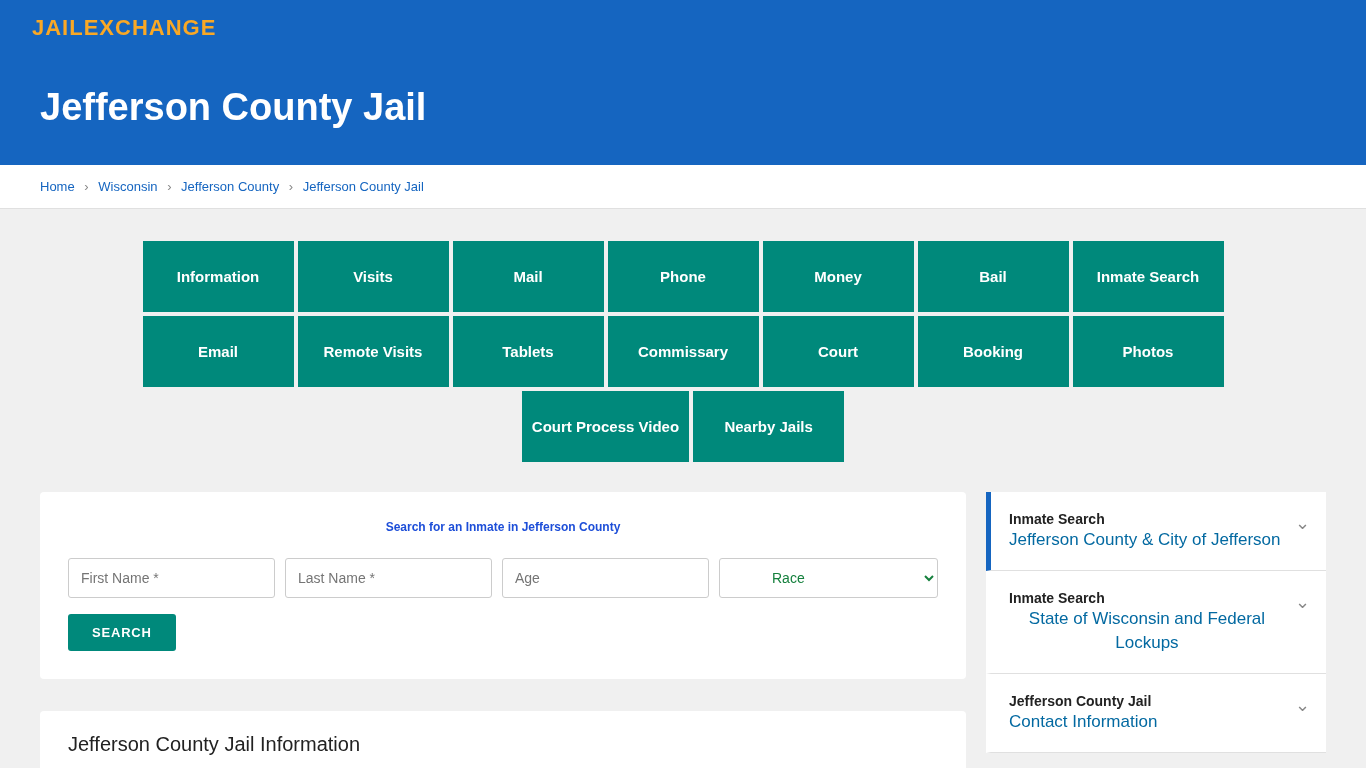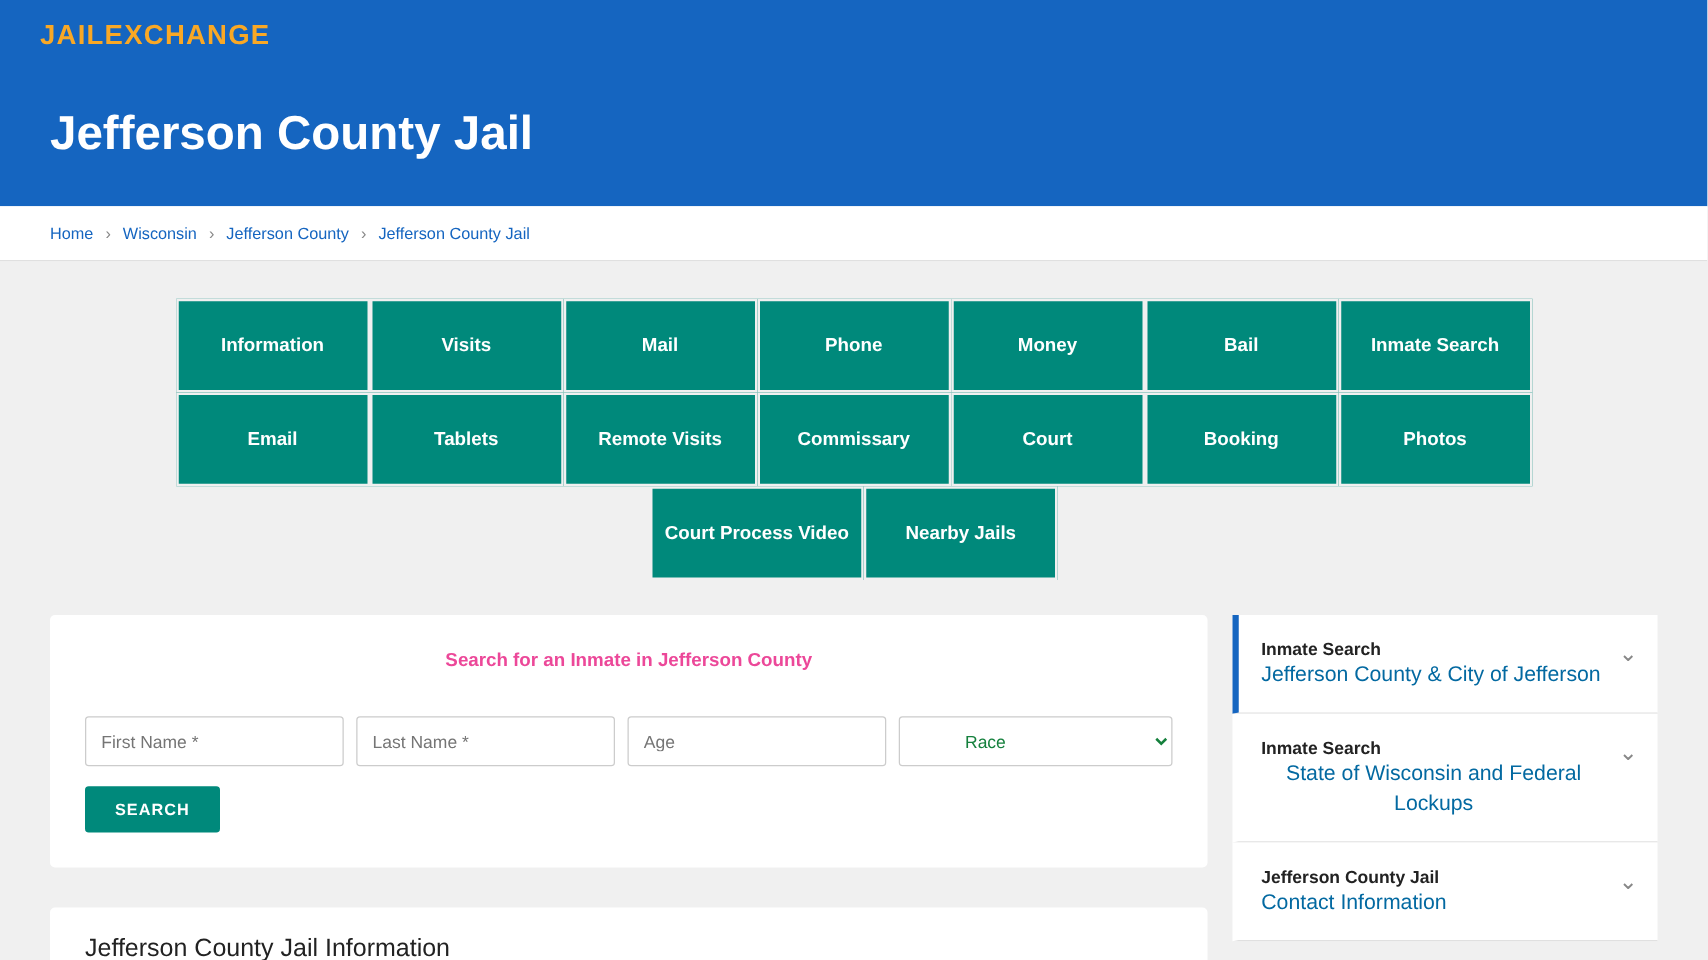--- a/index.html
+++ b/index.html
@@ -111,25 +111,25 @@
 
     
     .search-card {
       background: #fff;
       flex: 1;
       border-radius: 4px;
       padding: 28px 28px 28px 28px;
       min-width: 0;
     }
     .search-card h2 {
-      font-size: 15px;
+      font-size: 12px;
       font-weight: 700;
       text-align: center;
-      margin-bottom: 36px;
-      color: #ec4899;
+      margin-bottom: 24px;
+      color: #1d4ed8;
     }
     .search-fields {
       display: flex;
       gap: 10px;
       margin-bottom: 16px;
     }
     .search-fields input,
     .search-fields select {
       flex: 1;
       padding: 10px 12px;
@@ -239,22 +239,22 @@
       <div class="tile">Information</div>
       <div class="tile">Visits</div>
       <div class="tile">Mail</div>
       <div class="tile">Phone</div>
       <div class="tile">Money</div>
       <div class="tile">Bail</div>
       <div class="tile">Inmate Search</div>
     </div>
     <div class="tiles-row">
       <div class="tile">Email</div>
+      <div class="tile">Remote Visits</div>
       <div class="tile">Tablets</div>
-      <div class="tile">Remote Visits</div>
       <div class="tile">Commissary</div>
       <div class="tile">Court</div>
       <div class="tile">Booking</div>
       <div class="tile">Photos</div>
     </div>
     <div class="tiles-row">
       <div class="tile">Court Process Video</div>
       <div class="tile">Nearby Jails</div>
     </div>
   </div>

